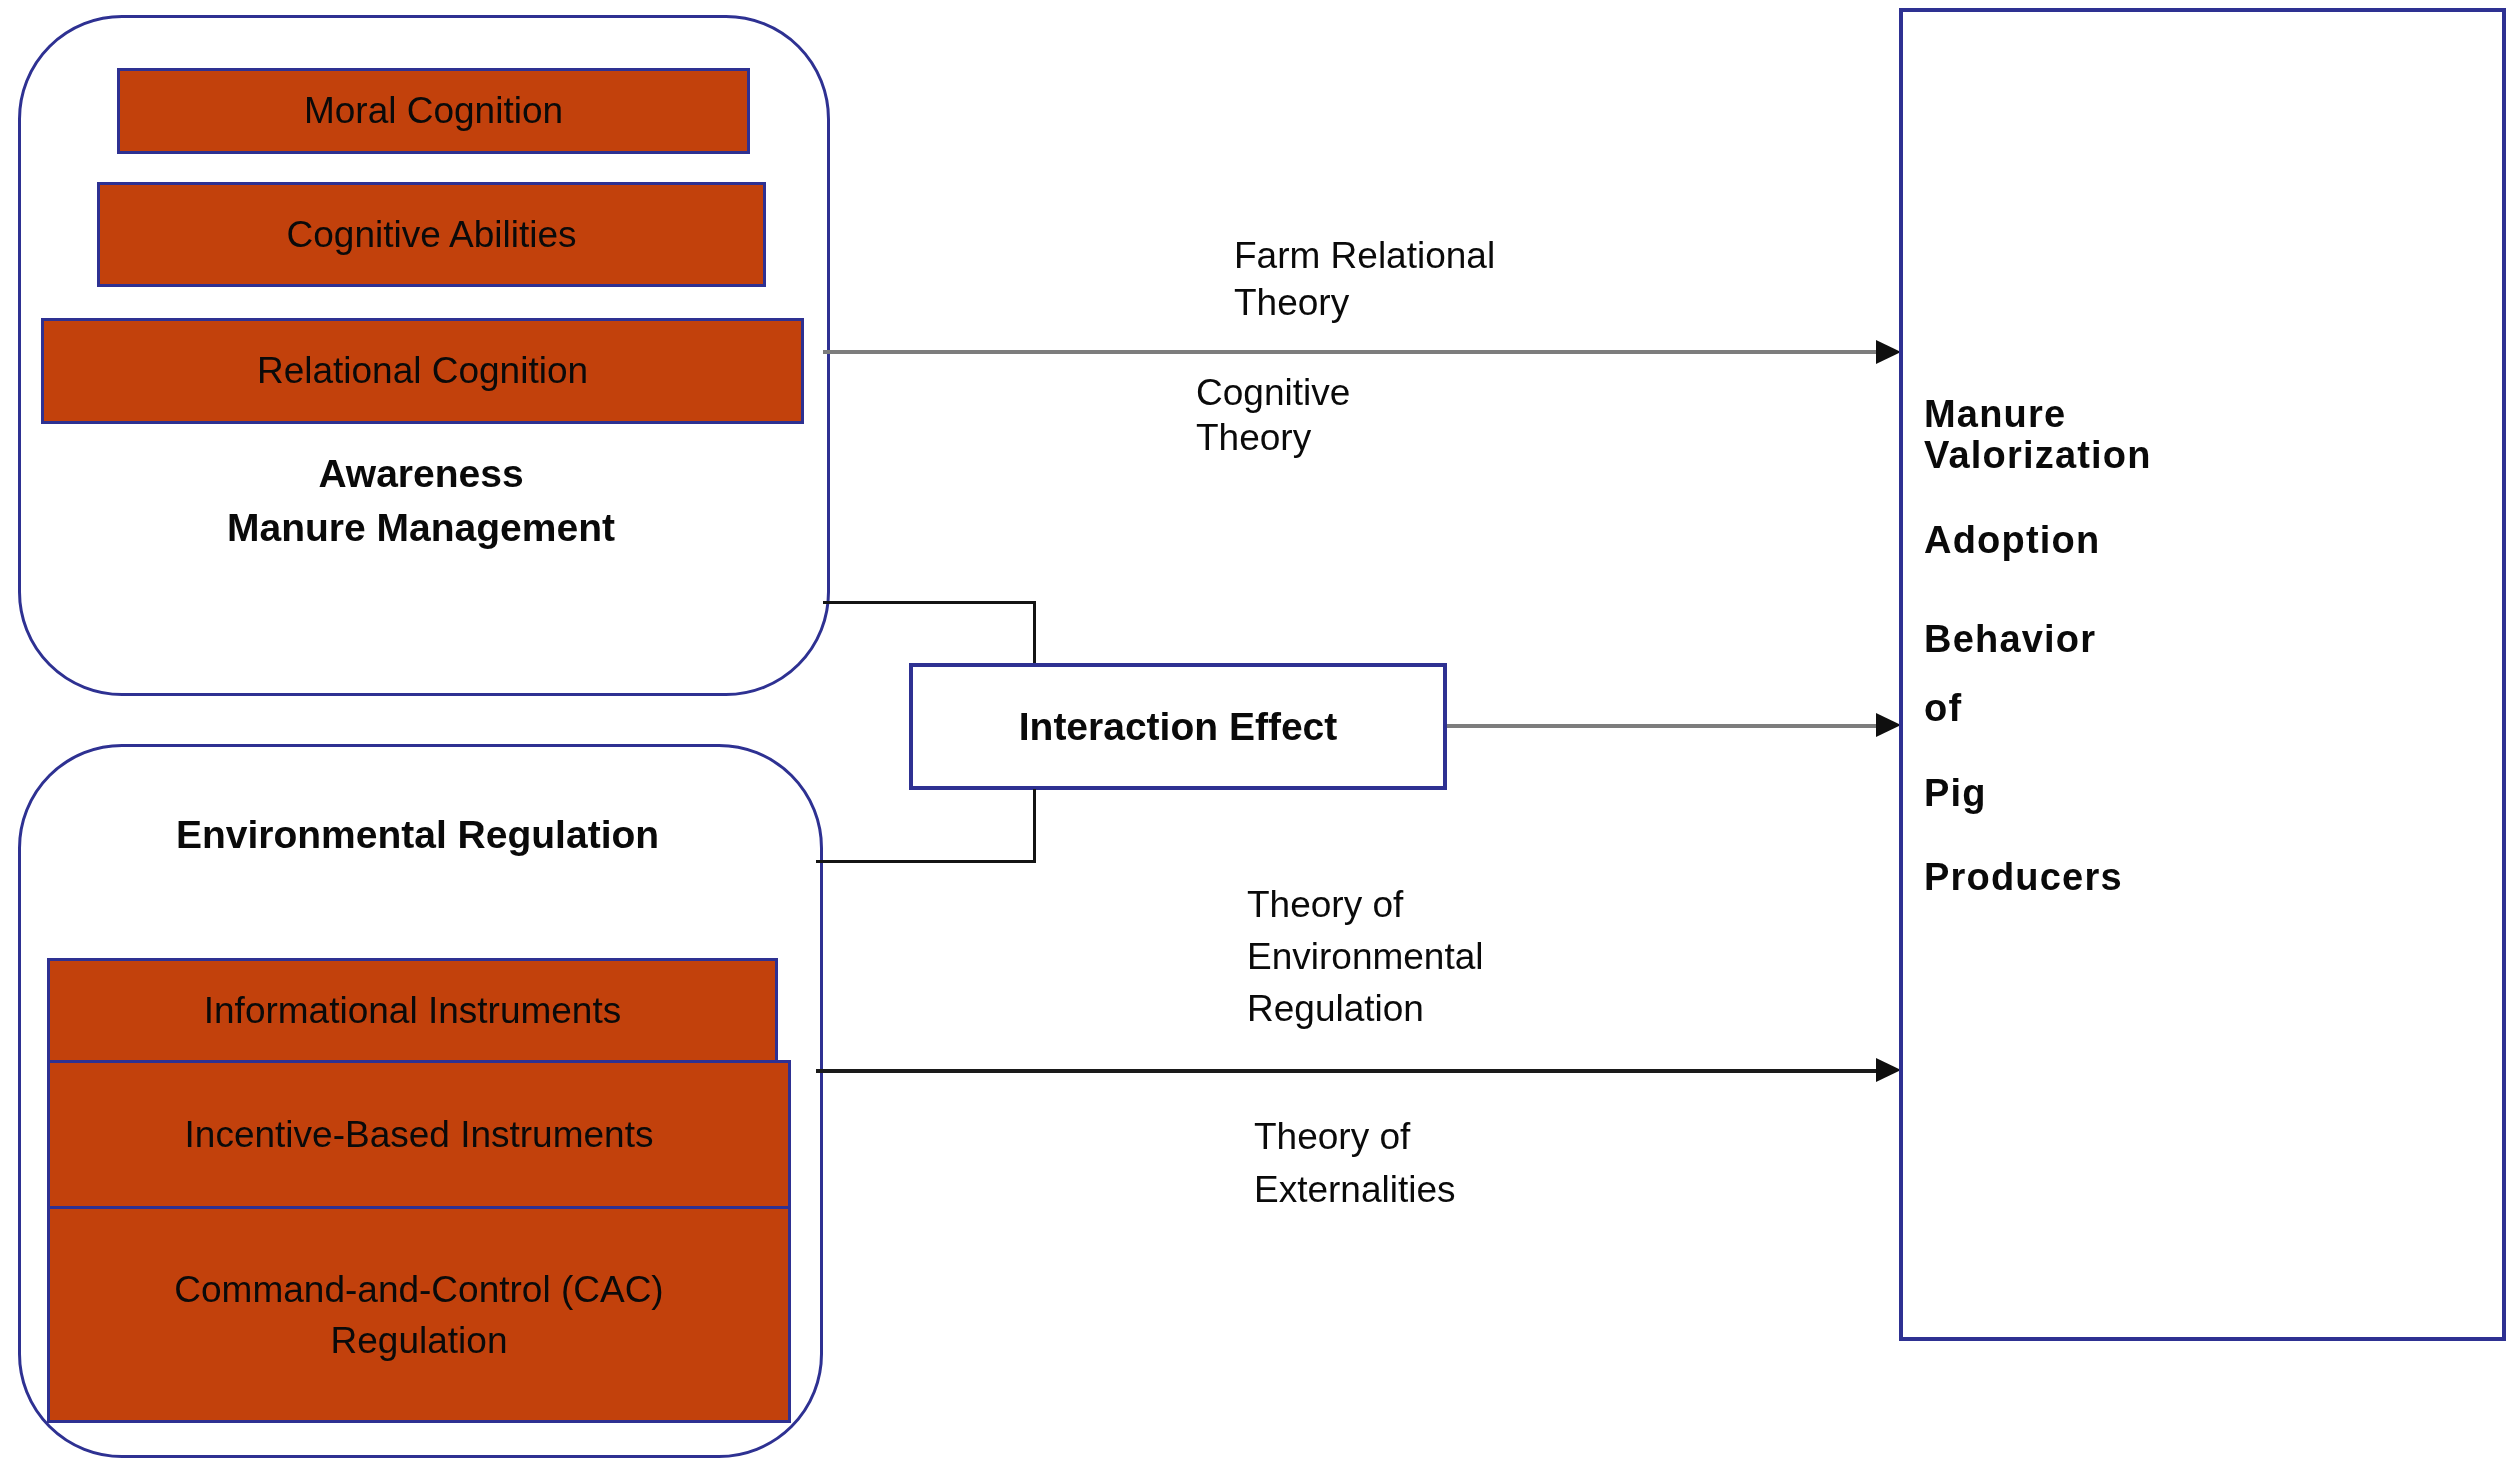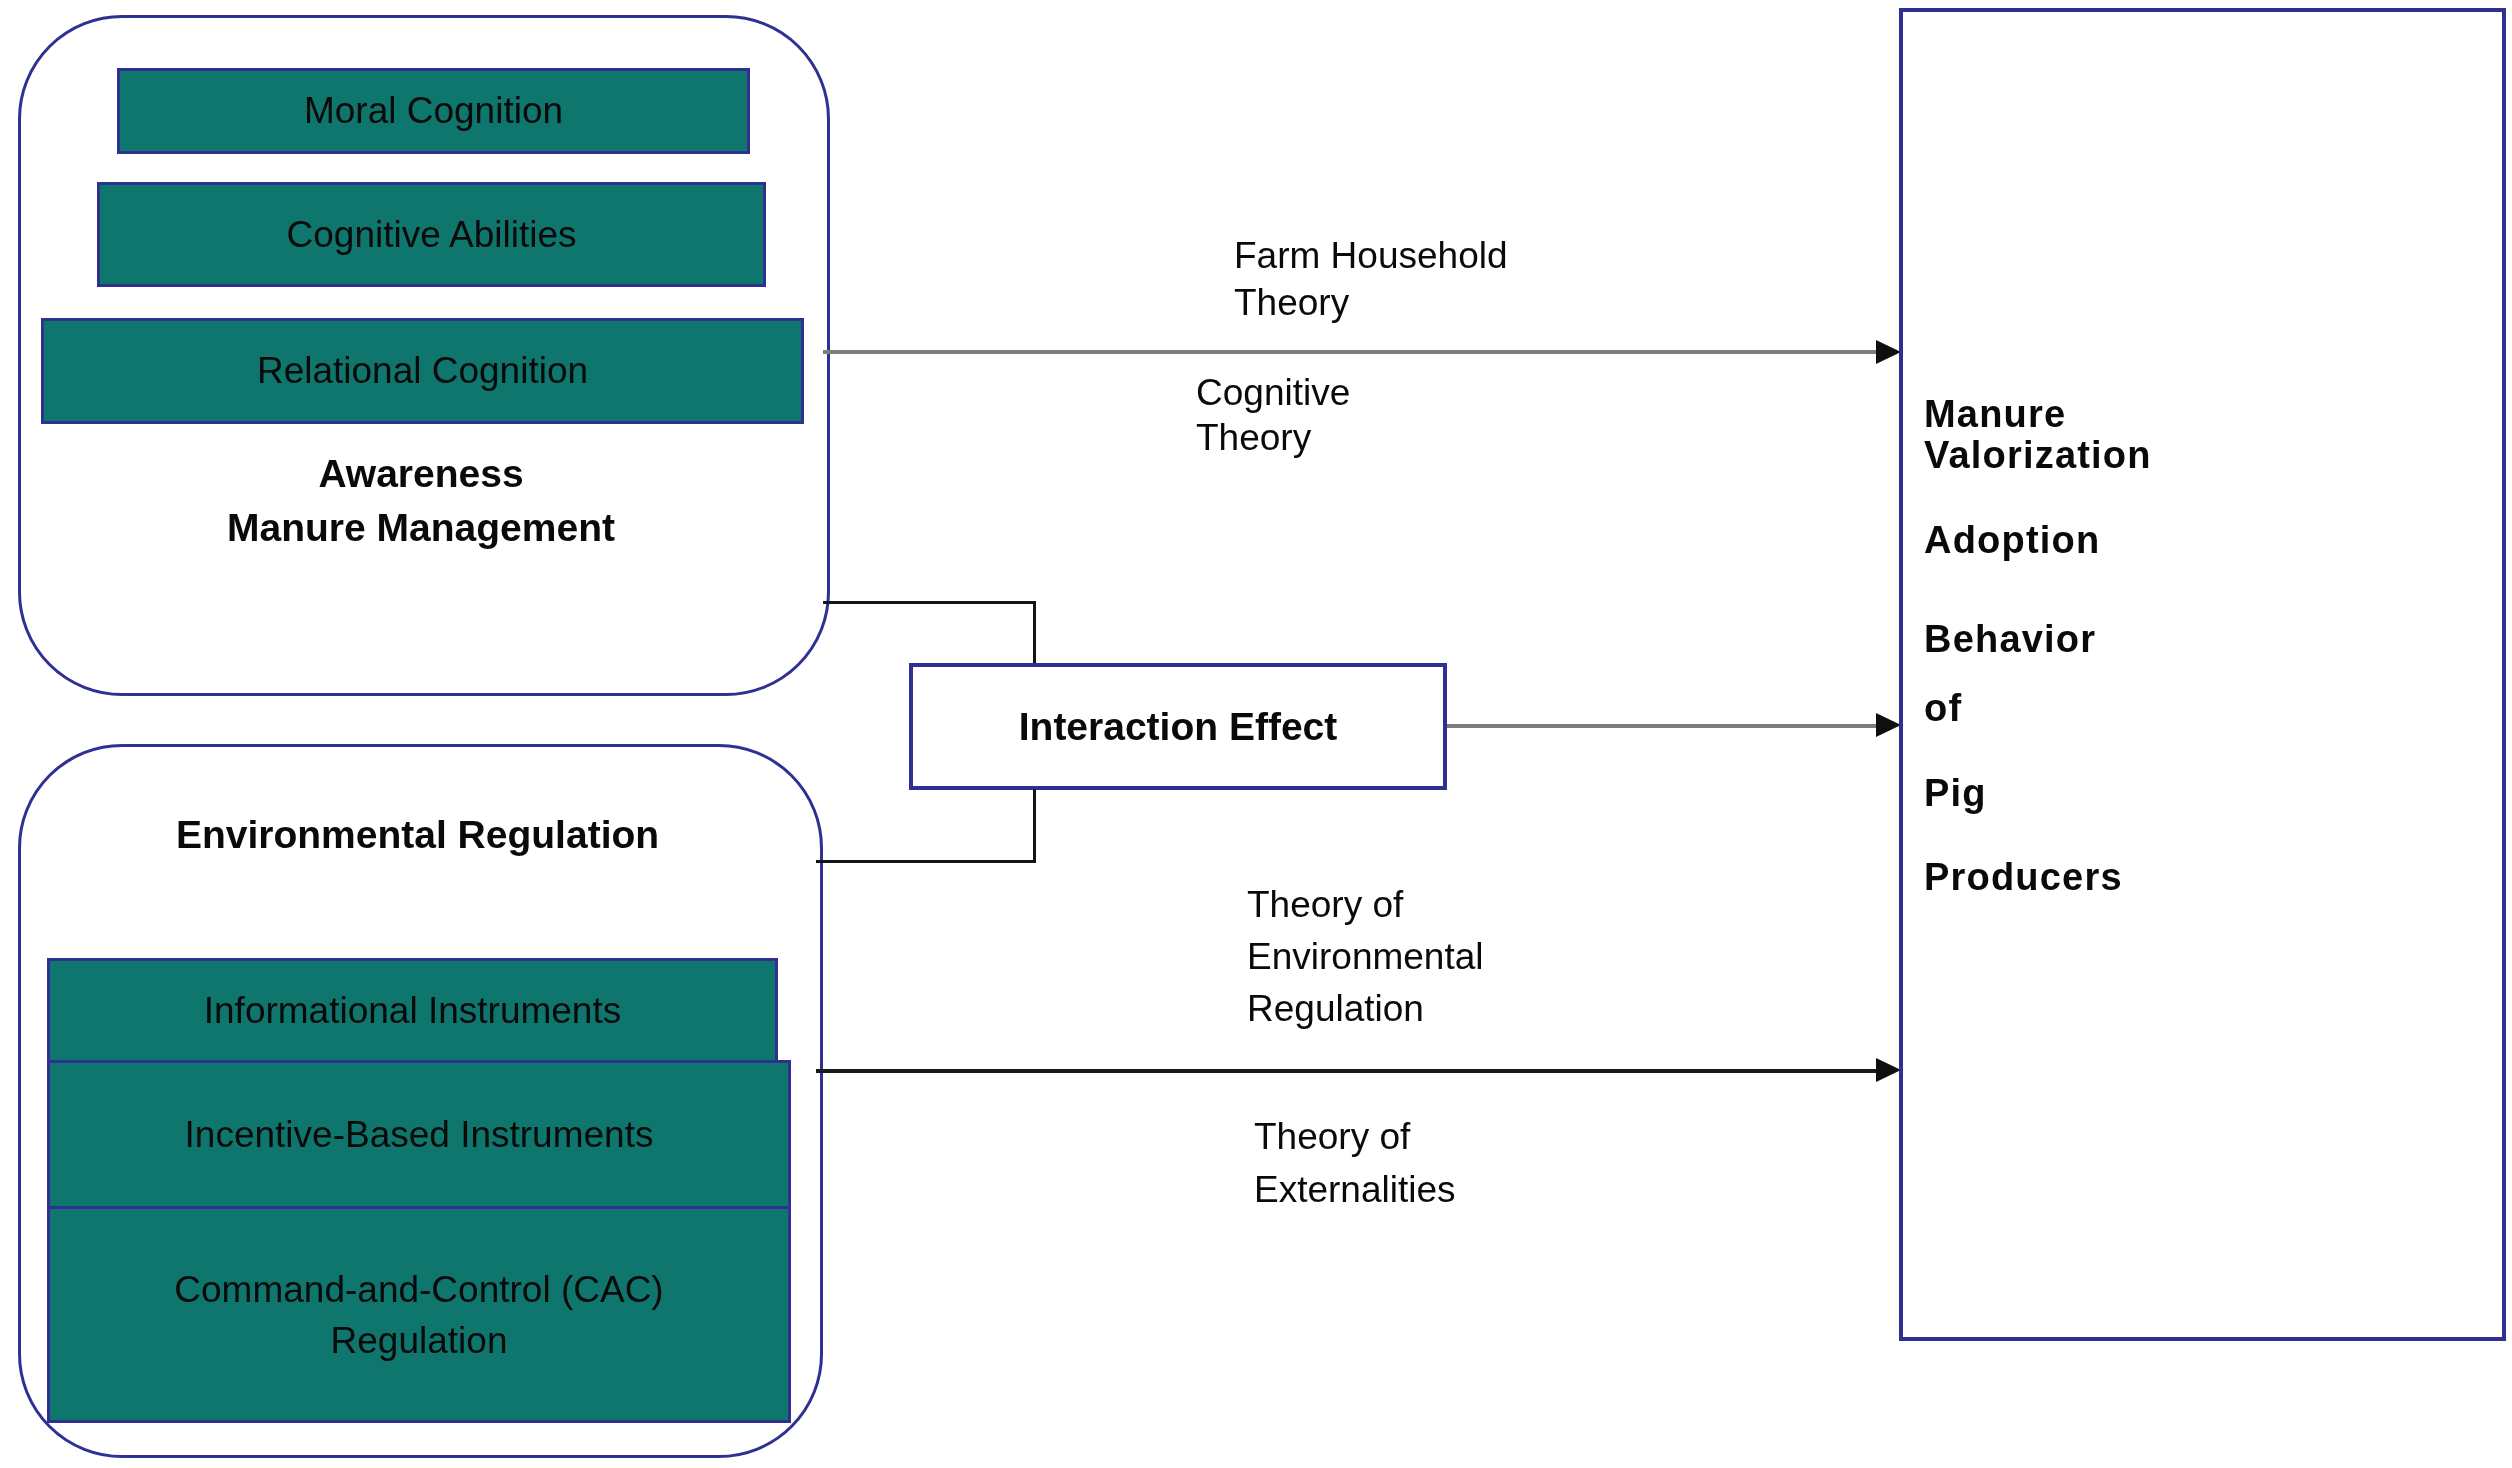--- a/index.html
+++ b/index.html
@@ -14,21 +14,21 @@
   .abs{position:absolute;}
   
   .group{
     border:3px solid #2e3192;
     border-radius:104px;
     background:#ffffff;
   }
   
   .box{
     border:3.6px solid #2e3192;
-    background:#0f766e;
+    background:#c2410c;
     display:flex;align-items:center;justify-content:center;
     text-align:center;
     font-size:37px;line-height:44px;color:#0a0a0a;
     box-sizing:border-box;
   }
   .title{
     font-size:39px;font-weight:bold;line-height:54px;
     text-align:center;color:#0a0a0a;
   }
   .arrow-line{height:3.6px;}
@@ -115,21 +115,21 @@
   <div class="abs arrow-line gray-line" style="left:823px;top:350px;width:1054px;"></div>
   <div class="abs arrow-head" style="left:1876px;top:340px;"></div>
 
   <div class="abs arrow-line gray-line" style="left:1447px;top:724px;width:430px;"></div>
   <div class="abs arrow-head" style="left:1876px;top:713px;"></div>
 
   <div class="abs arrow-line black-line" style="left:816px;top:1069px;width:1061px;"></div>
   <div class="abs arrow-head" style="left:1876px;top:1058px;"></div>
 
   <div class="abs flowlabel" style="left:1234px;top:232px;">
-    <div>Farm Household</div>
+    <div>Farm Relational</div>
     <div>Theory</div>
   </div>
 
   <div class="abs flowlabel" style="left:1196px;top:370px;line-height:45px;">
     <div>Cognitive</div>
     <div>Theory</div>
   </div>
 
   <div class="abs flowlabel" style="left:1247px;top:879px;line-height:52px;">
     <div>Theory of</div>

